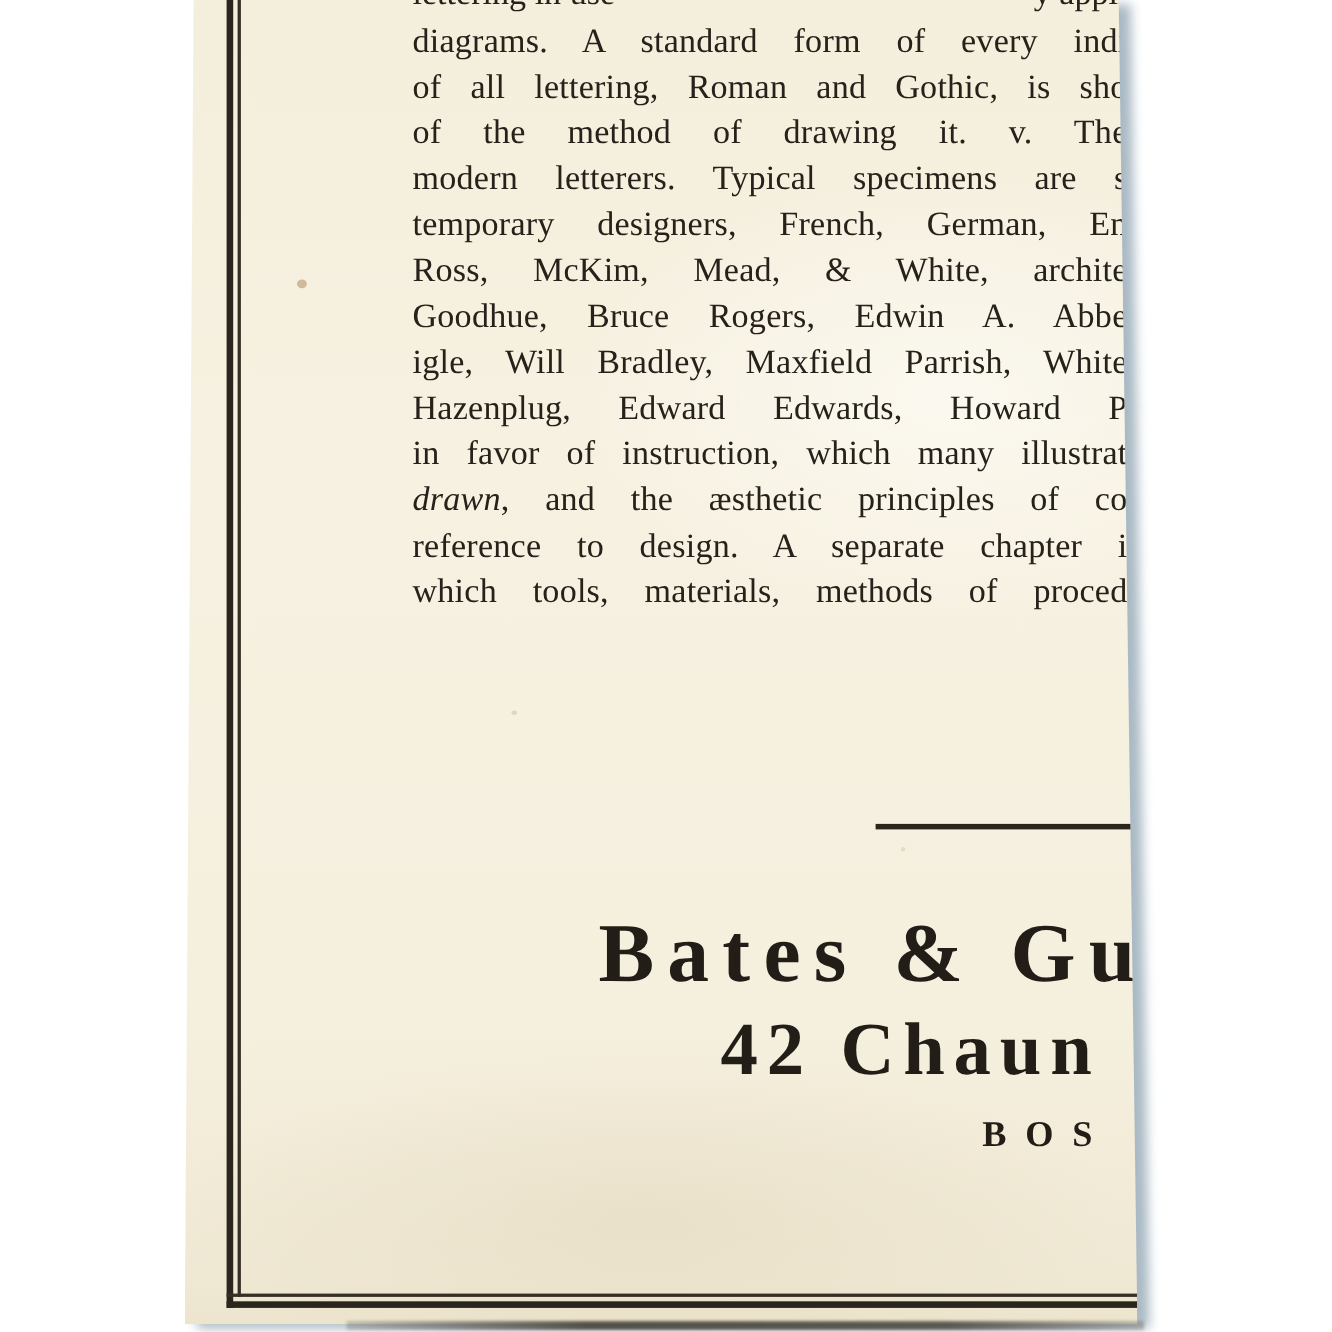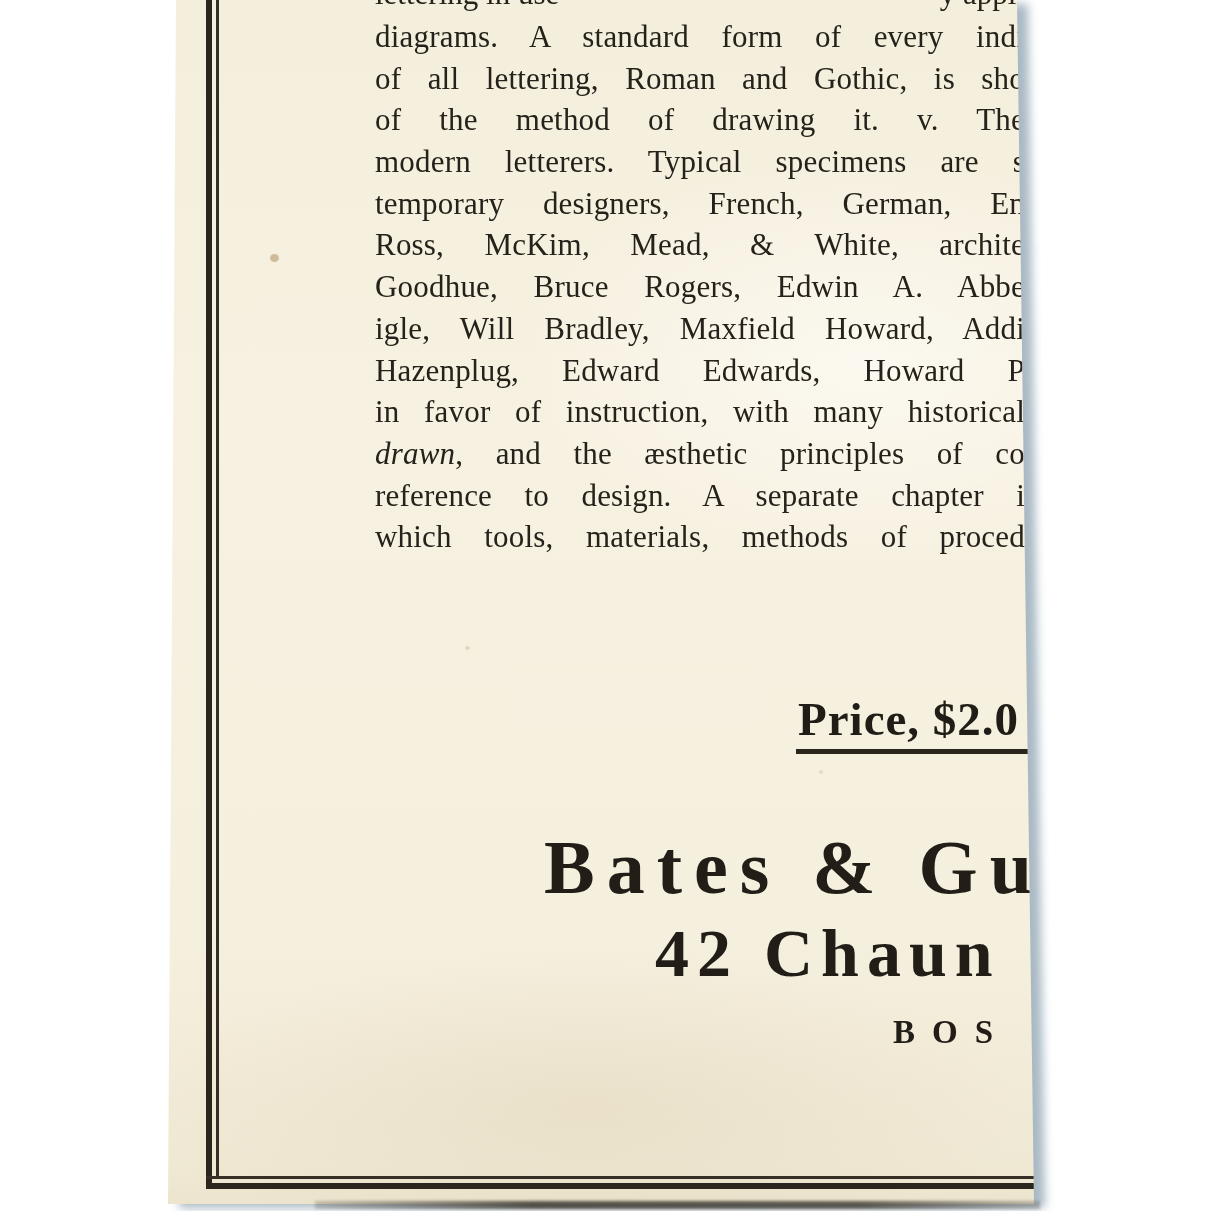--- a/index.html
+++ b/index.html
@@ -96,29 +96,28 @@
       </div>
 
       <div class="bodytext">
         <div class="bline">diagrams. A standard form of every indi</div>
         <div class="bline">of all lettering, Roman and Gothic, is sho</div>
         <div class="bline">of the method of drawing it. v. The</div>
         <div class="bline">modern letterers. Typical specimens are s</div>
         <div class="bline">temporary designers, French, German, En</div>
         <div class="bline">Ross, McKim, Mead, &amp; White, archite</div>
         <div class="bline">Goodhue, Bruce Rogers, Edwin A. Abbe</div>
-        <div class="bline">igle, Will Bradley, Maxfield Howard, Addi</div>
+        <div class="bline">igle, Will Bradley, Maxfield Parrish, White</div>
         <div class="bline">Hazenplug, Edward Edwards, Howard P</div>
-        <div class="bline">in favor of instruction, with many historical</div>
+        <div class="bline">in favor of instruction, which many illustrat</div>
         <div class="bline"><span class="it">drawn</span><span>, and the æsthetic principles of co</span></div>
         <div class="bline">reference to design. A separate chapter i</div>
         <div class="bline">which tools, materials, methods of proced</div>
       </div>
 
-      <div class="price">Price, $2.0</div>
       <div class="price-rule"></div>
 
       <div class="pub-name">Bates &amp; Gu</div>
       <div class="pub-addr">42 Chaun</div>
       <div class="pub-city">BOS</div>
 
       <div class="speck speck1"></div>
       <div class="speck speck2"></div>
       <div class="speck speck3"></div>
     </div>

